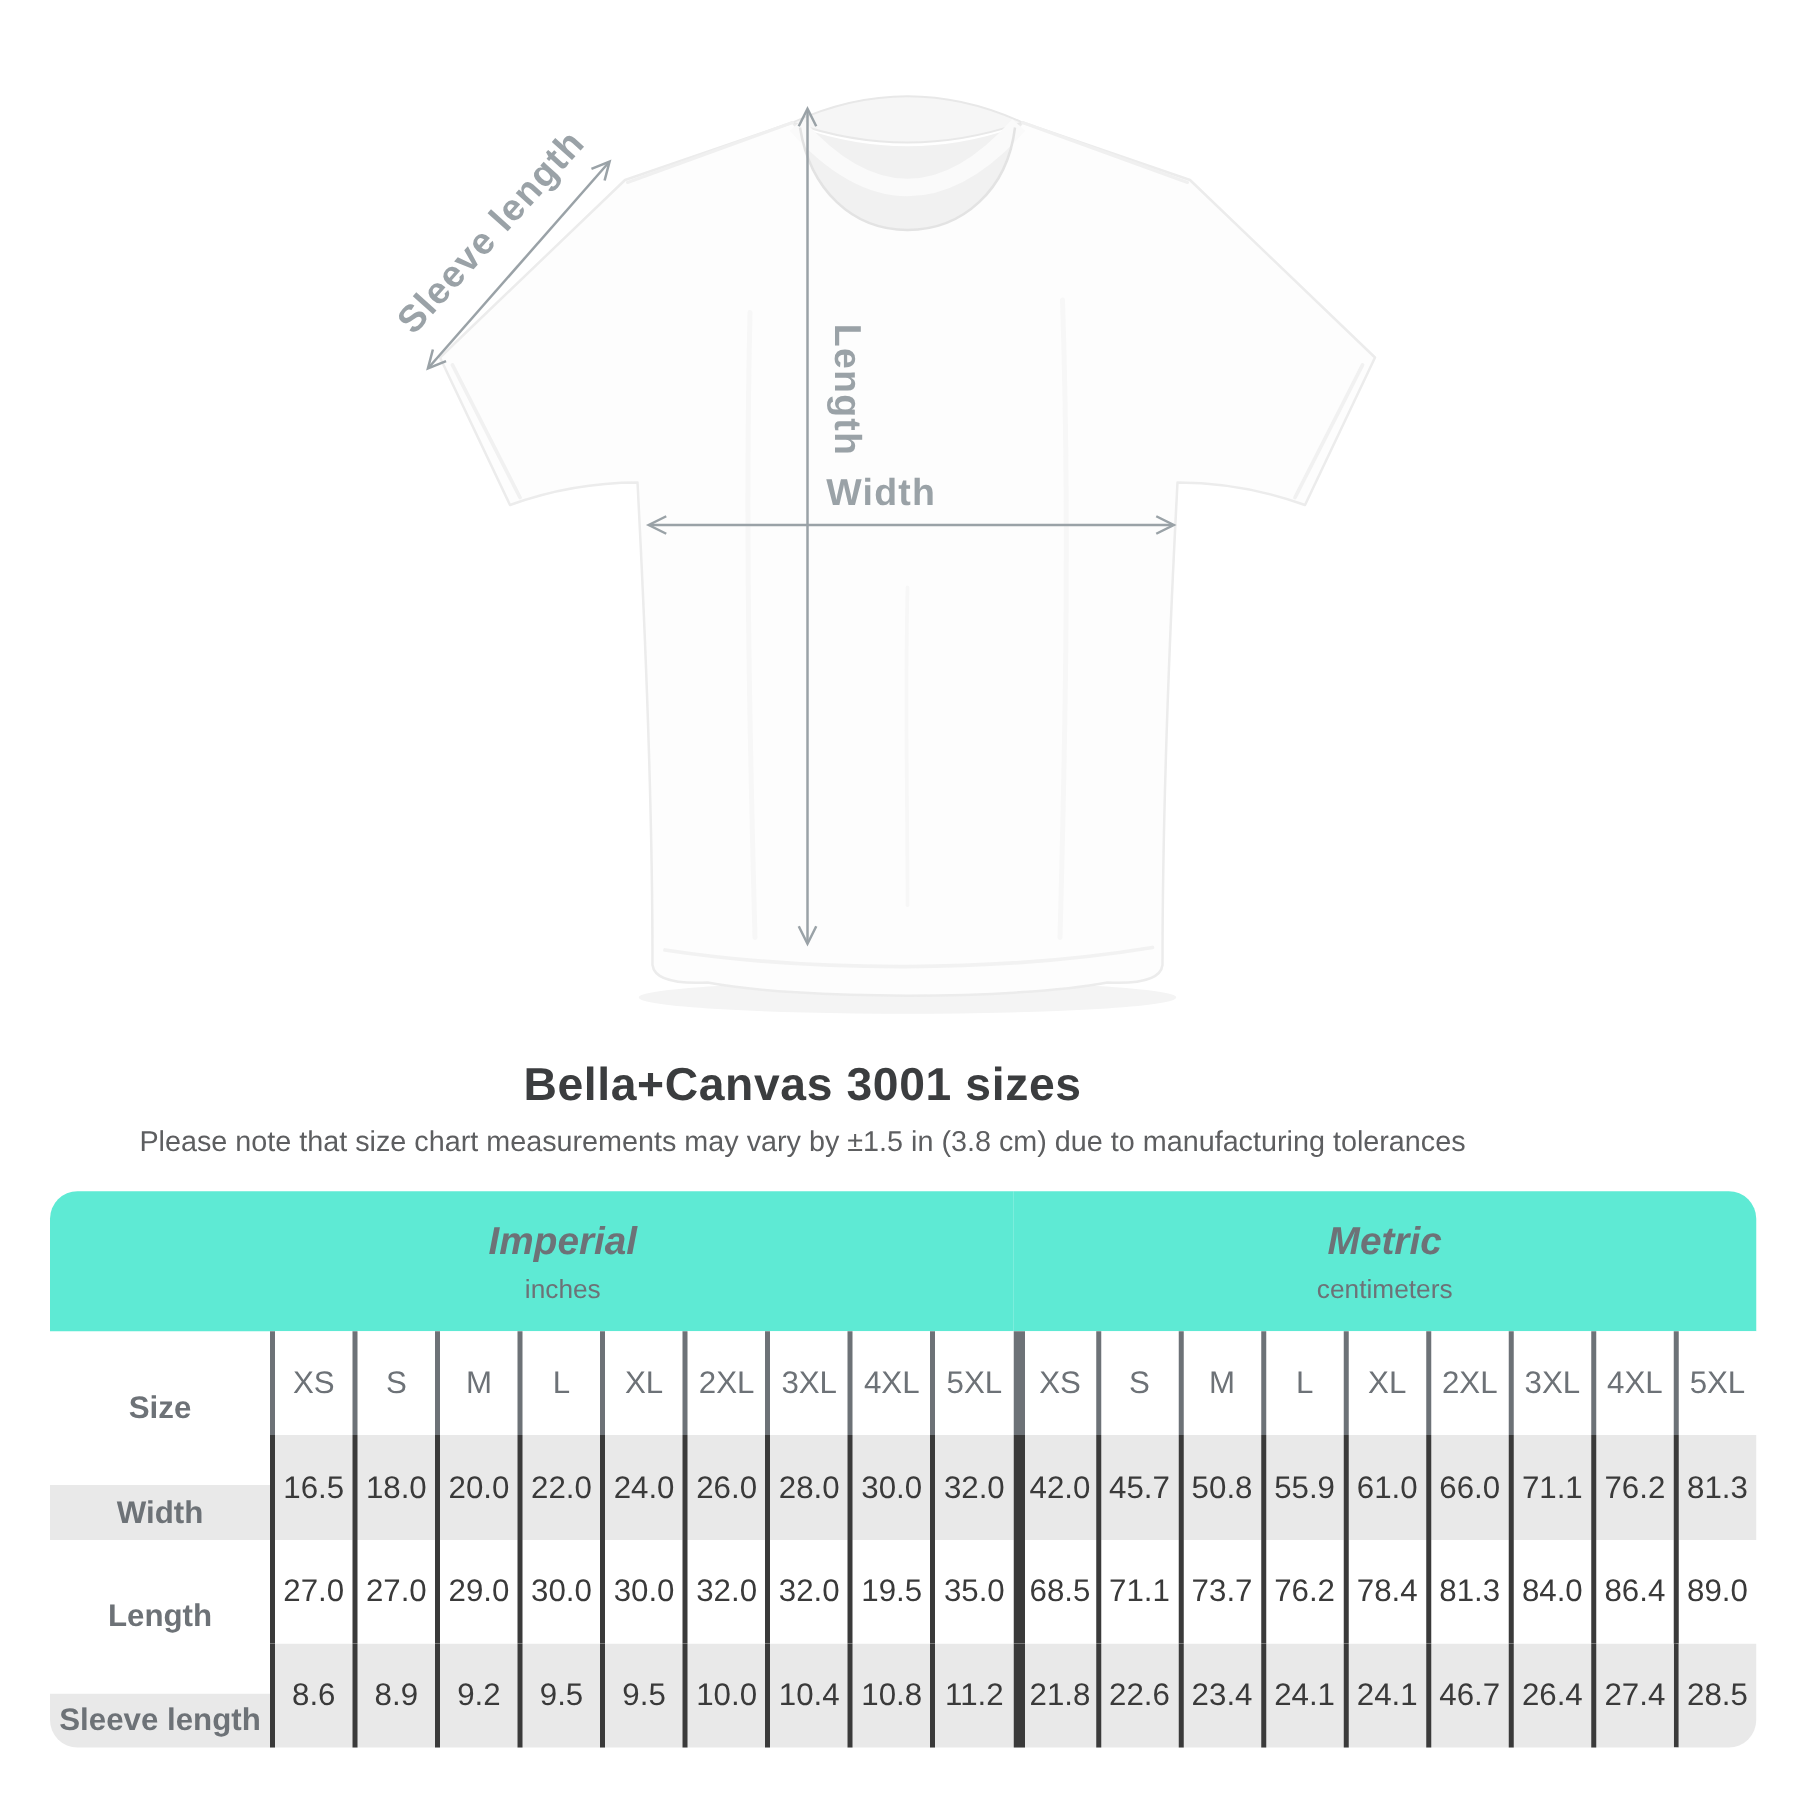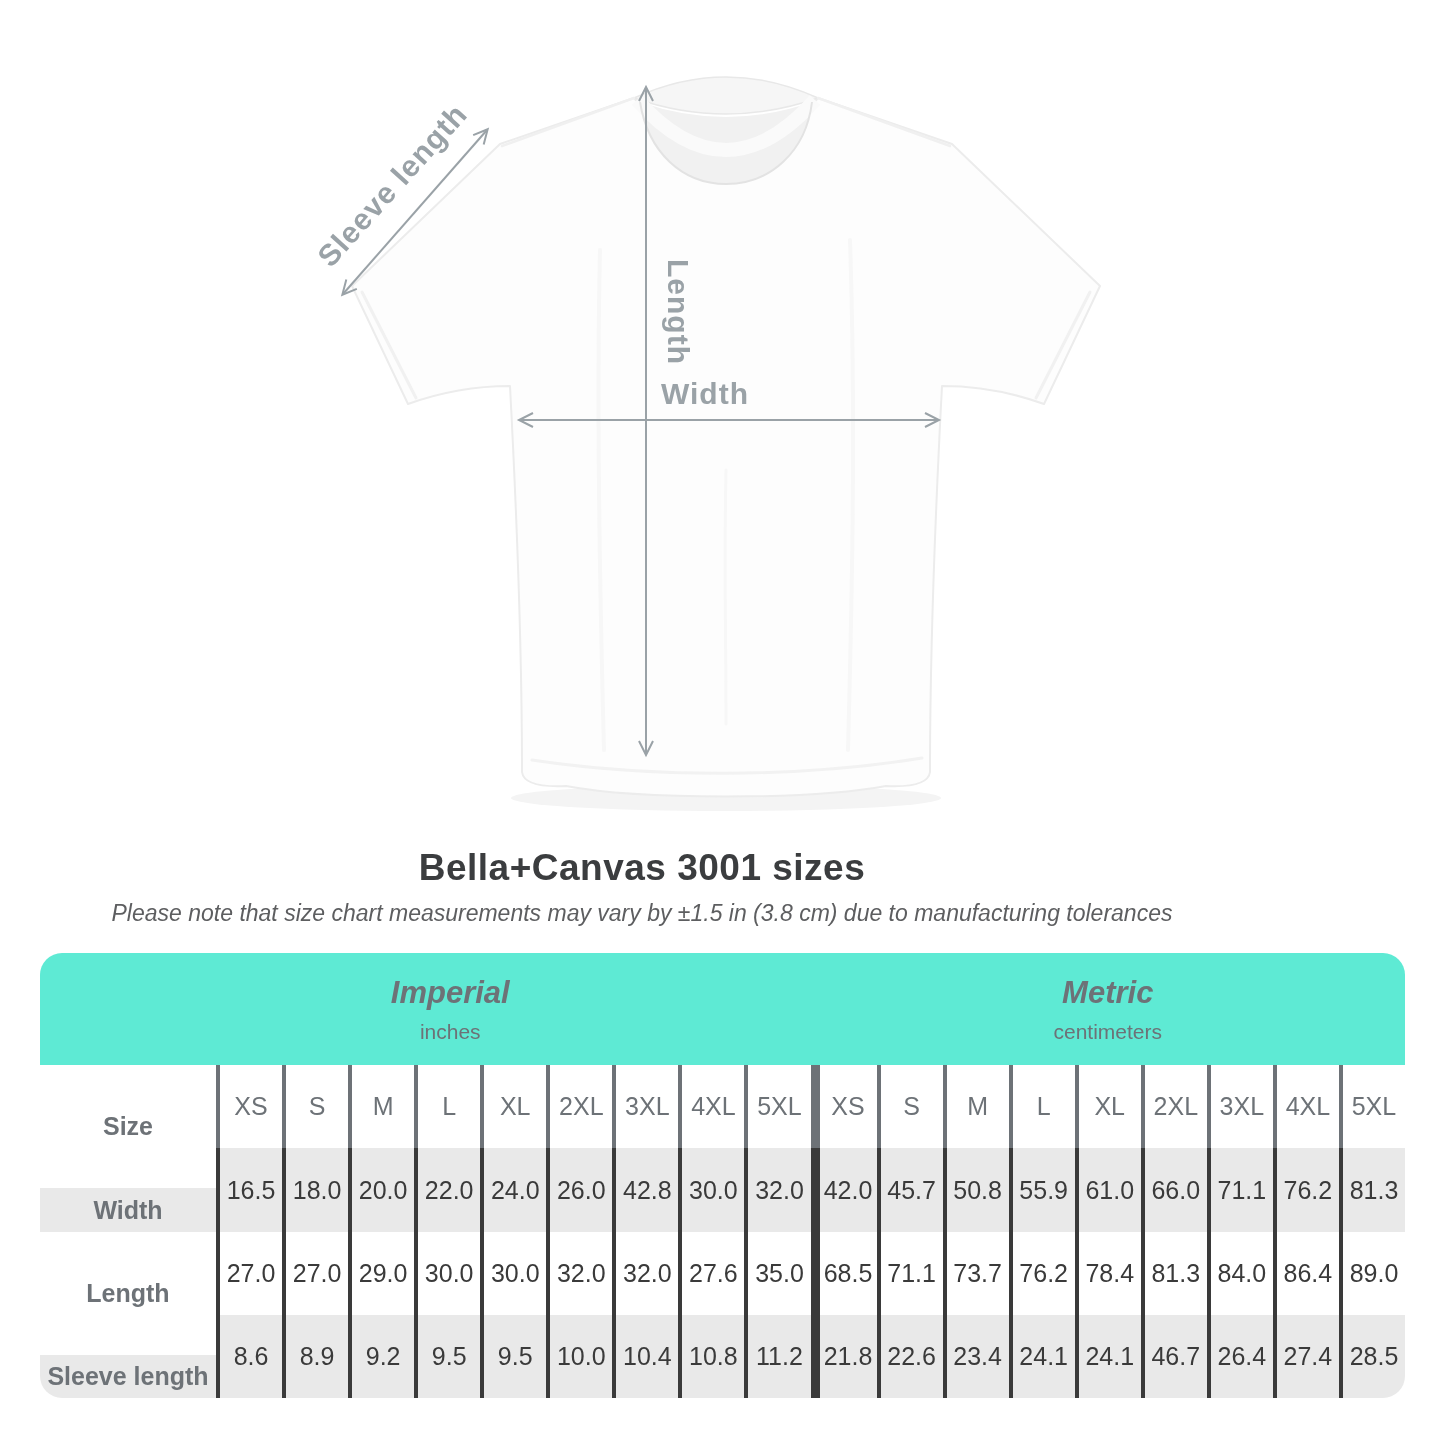--- a/index.html
+++ b/index.html
@@ -9,21 +9,21 @@
   
   .figure-wrap{position:absolute;left:0;top:0;width:1445px;height:845px;}
   .mlabel{font-family:"Liberation Sans",sans-serif;font-weight:bold;
           font-size:30px;fill:#9aa2a7;letter-spacing:1px;}
 
   
   .heading{position:absolute;left:0;top:846px;width:1284px;text-align:center;}
   .heading h1{margin:0;font-size:37px;line-height:44px;color:#3b3d3f;
               font-weight:bold;letter-spacing:0.5px;}
   .heading .note{margin-top:9px;font-size:23px;line-height:28px;
-                 font-style:italic;color:#5d5e60;}
+                 color:#5d5e60;}
 
   
   .size-table{position:absolute;left:40px;top:953px;width:1365px;
               display:grid;
               grid-template-columns:176px repeat(18,1fr);
               grid-template-rows:112px 83px 84px 83px 83px;}
   .band{background:#5eead4;display:flex;flex-direction:column;
         align-items:center;justify-content:center;gap:9px;color:#6d7277;}
   .band-left{grid-column:1/11;border-radius:22px 0 0 0;padding-left:50px;}
   .band-right{grid-column:11/20;border-radius:0 22px 0 0;}
@@ -135,42 +135,42 @@
   <div class="cell w sz sep">4XL</div>
   <div class="cell w sz sep">5XL</div>
 
   <div class="cell g lbl">Width</div>
   <div class="cell g num sep">16.5</div>
   <div class="cell g num sep">18.0</div>
   <div class="cell g num sep">20.0</div>
   <div class="cell g num sep">22.0</div>
   <div class="cell g num sep">24.0</div>
   <div class="cell g num sep">26.0</div>
-  <div class="cell g num sep">42.8</div>
+  <div class="cell g num sep">28.0</div>
   <div class="cell g num sep">30.0</div>
   <div class="cell g num sep">32.0</div>
   <div class="cell g num sepw">42.0</div>
   <div class="cell g num sep">45.7</div>
   <div class="cell g num sep">50.8</div>
   <div class="cell g num sep">55.9</div>
   <div class="cell g num sep">61.0</div>
   <div class="cell g num sep">66.0</div>
   <div class="cell g num sep">71.1</div>
   <div class="cell g num sep">76.2</div>
   <div class="cell g num sep">81.3</div>
 
   <div class="cell w lbl">Length</div>
   <div class="cell w num sep">27.0</div>
   <div class="cell w num sep">27.0</div>
   <div class="cell w num sep">29.0</div>
   <div class="cell w num sep">30.0</div>
   <div class="cell w num sep">30.0</div>
   <div class="cell w num sep">32.0</div>
   <div class="cell w num sep">32.0</div>
-  <div class="cell w num sep">27.6</div>
+  <div class="cell w num sep">19.5</div>
   <div class="cell w num sep">35.0</div>
   <div class="cell w num sepw">68.5</div>
   <div class="cell w num sep">71.1</div>
   <div class="cell w num sep">73.7</div>
   <div class="cell w num sep">76.2</div>
   <div class="cell w num sep">78.4</div>
   <div class="cell w num sep">81.3</div>
   <div class="cell w num sep">84.0</div>
   <div class="cell w num sep">86.4</div>
   <div class="cell w num sep">89.0</div>

